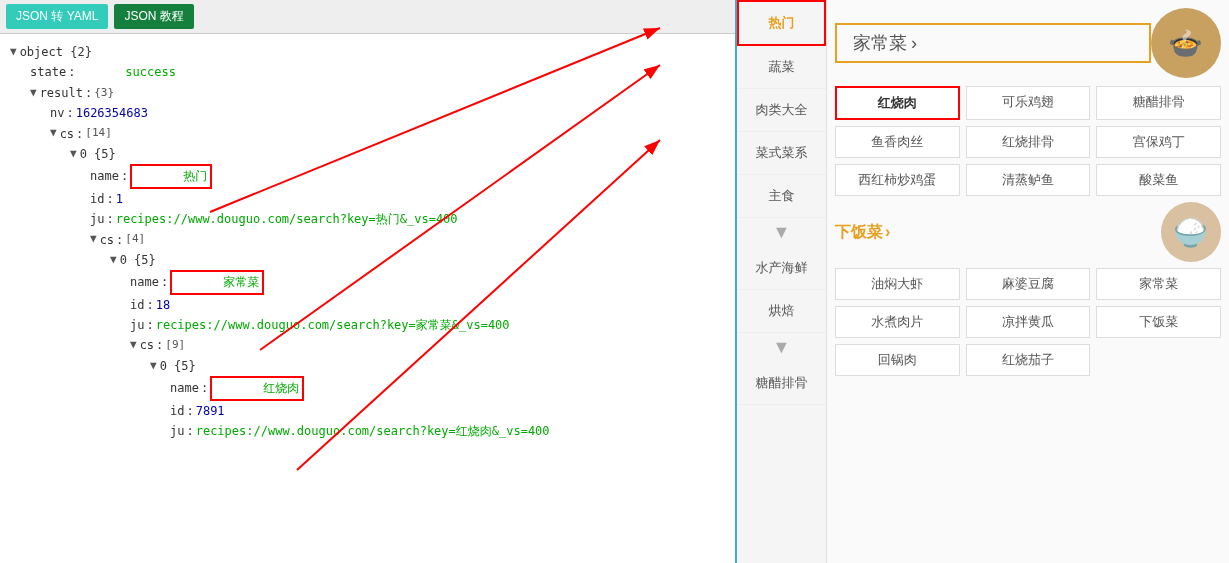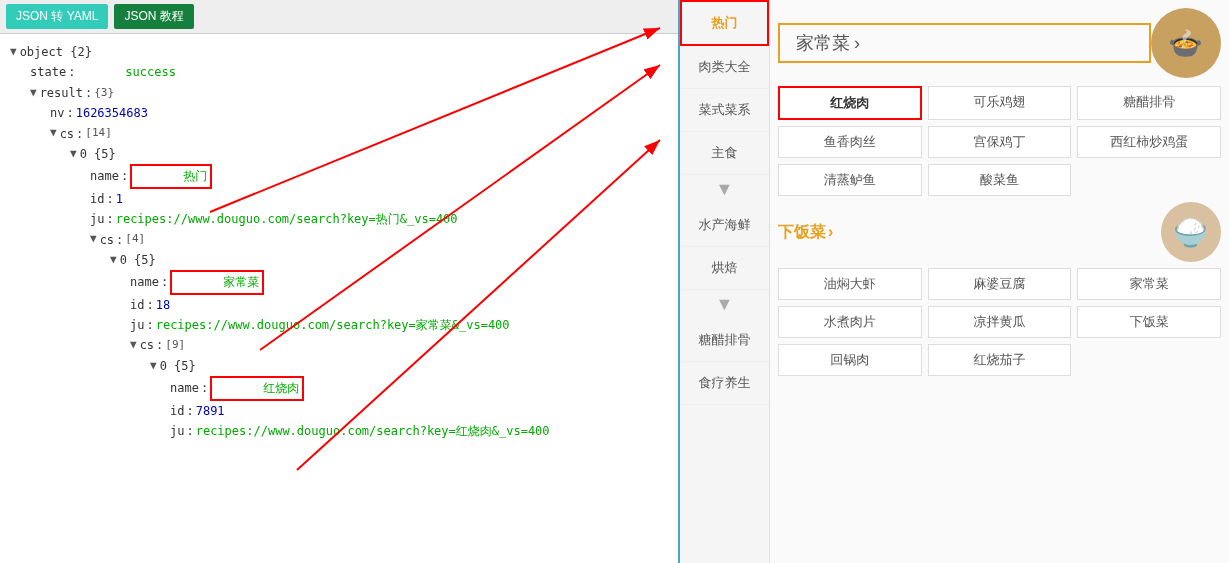--- a/index.html
+++ b/index.html
@@ -1,20 +1,20 @@
 <!DOCTYPE html>
 <html><head>
   <meta charset="utf-8">
   <style>
     * { box-sizing: border-box; margin: 0; padding: 0; }
     body { font-family: Arial, sans-serif; font-size: 13px; background: #fff; overflow: hidden; }
     .main-container { display: flex; width: 1229px; height: 563px; }
 
     
-    .left-panel { width: 680px; background: #fff; border-right: 2px solid #4ac; flex-shrink: 0; overflow: hidden; }
+    .left-panel { width: 737px; background: #fff; border-right: 2px solid #4ac; flex-shrink: 0; overflow: hidden; }
     .toolbar { display: flex; background: #eee; padding: 4px 6px; gap: 6px; align-items: center; border-bottom: 1px solid #ccc; }
     .toolbar-btn { padding: 4px 10px; background: #3cb; color: #fff; border: none; cursor: pointer; font-size: 12px; border-radius: 2px; }
     .toolbar-btn.active { background: #15803d; }
     .json-tree { padding: 8px 10px; font-family: monospace; font-size: 12px; line-height: 1.7; overflow-y: auto; height: calc(100% - 36px); }
     .tree-row { display: flex; align-items: center; padding: 0 0 0 0; }
     .toggle { color: #555; cursor: pointer; margin-right: 3px; font-size: 11px; }
     .key { color: #333; text-align: center; }
     .colon { color: #333; margin: 0 2px; }
     .val-string { color: #0a0; margin-left: 48px; }
     .val-number { color: #00a; }
@@ -197,48 +197,49 @@
       <line x1="260" y1="350" x2="660" y2="65" stroke="red" stroke-width="2" marker-end="url(#arrowhead)"></line>
 
       <line x1="297" y1="470" x2="660" y2="140" stroke="red" stroke-width="2" marker-end="url(#arrowhead)"></line>
     </svg>
   </div>
 
   <div class="right-panel">
 
     <div class="nav-sidebar">
       <div class="nav-item active" style="color:#e8a020; font-weight:bold; border: 2px solid #f00;">热门</div>
+      <div class="nav-item">蔬菜</div>
       <div class="nav-item">肉类大全</div>
       <div class="nav-item">菜式菜系</div>
       <div class="nav-item">主食</div>
       <div class="scroll-arrow">▼</div>
       <div class="nav-item">水产海鲜</div>
       <div class="nav-item">烘焙</div>
       <div class="scroll-arrow">▼</div>
       <div class="nav-item">糖醋排骨</div>
-      <div class="nav-item">食疗养生</div>
     </div>
 
     <div class="content-area">
 
       <div class="cat-header">
         <div style="flex:1">
           <div class="cat-title-box">
             <span>家常菜</span>
             <span class="chevron">›</span>
           </div>
         </div>
         <div class="food-image">🍲</div>
       </div>
 
       <div class="food-grid" id="grid1">
       <div class="food-item highlighted">红烧肉</div>
           <div class="food-item">可乐鸡翅</div>
           <div class="food-item">糖醋排骨</div>
           <div class="food-item">鱼香肉丝</div>
+          <div class="food-item">红烧排骨</div>
           <div class="food-item">宫保鸡丁</div>
           <div class="food-item">西红柿炒鸡蛋</div>
           <div class="food-item">清蒸鲈鱼</div>
           <div class="food-item">酸菜鱼</div>
         </div>
 
       <div class="sub-cat-header">
         <span class="sub-cat-title">下饭菜</span>
         <span class="sub-cat-title" style="margin-left:2px">›</span>
         <div class="food-image" style="width:60px;height:60px;margin-left:auto;background:#d8c0a0;">🍚</div>

